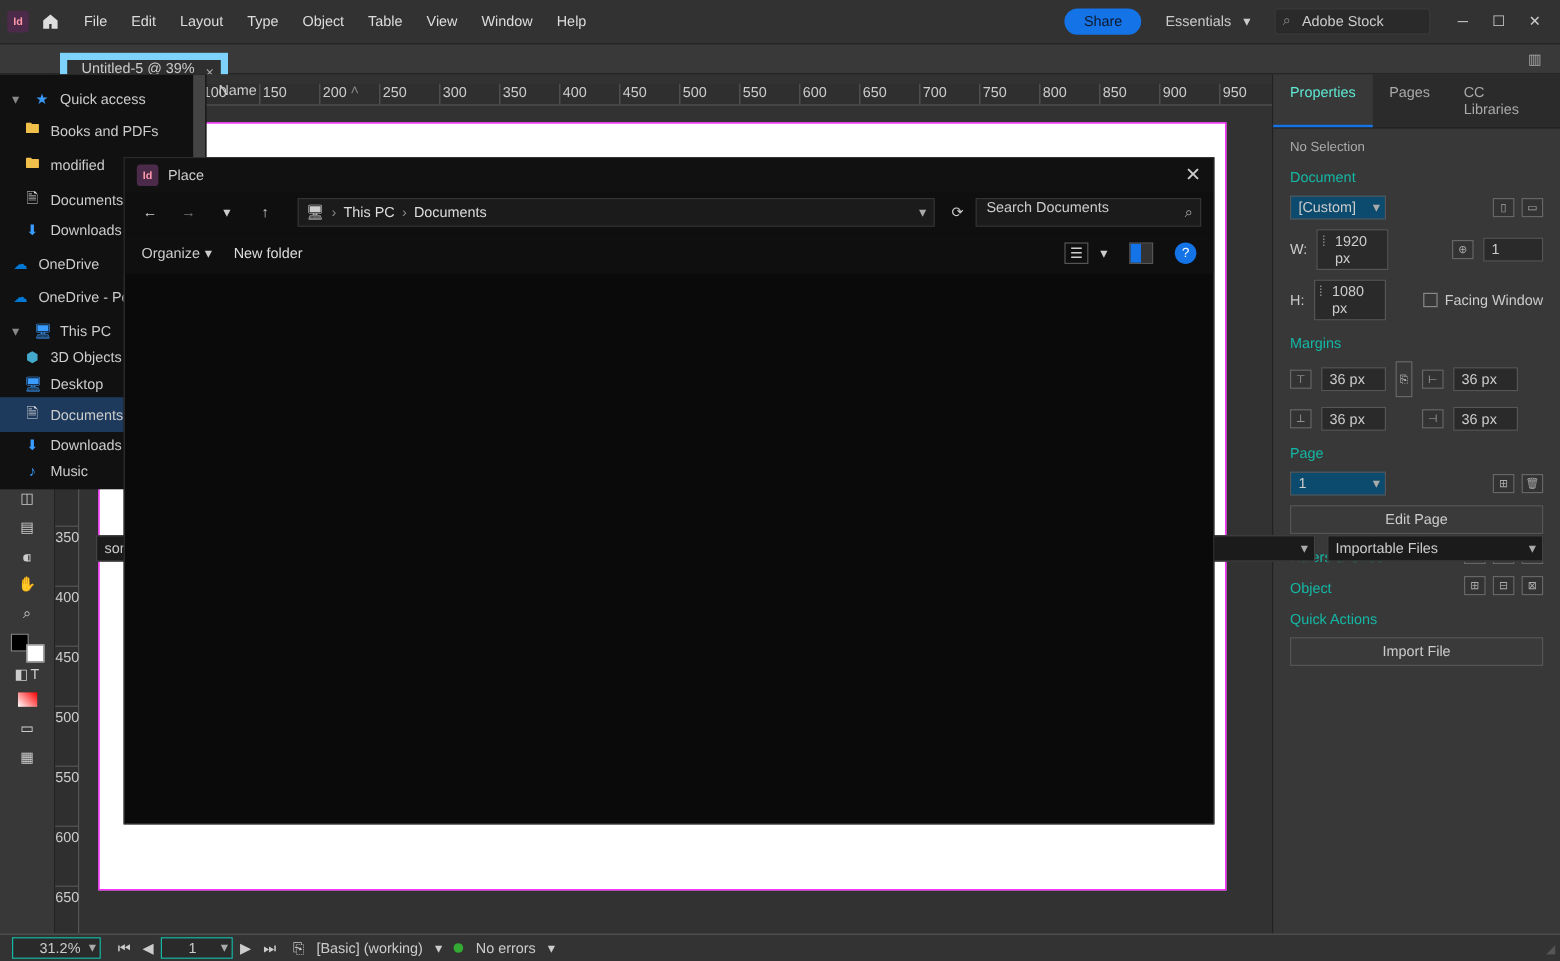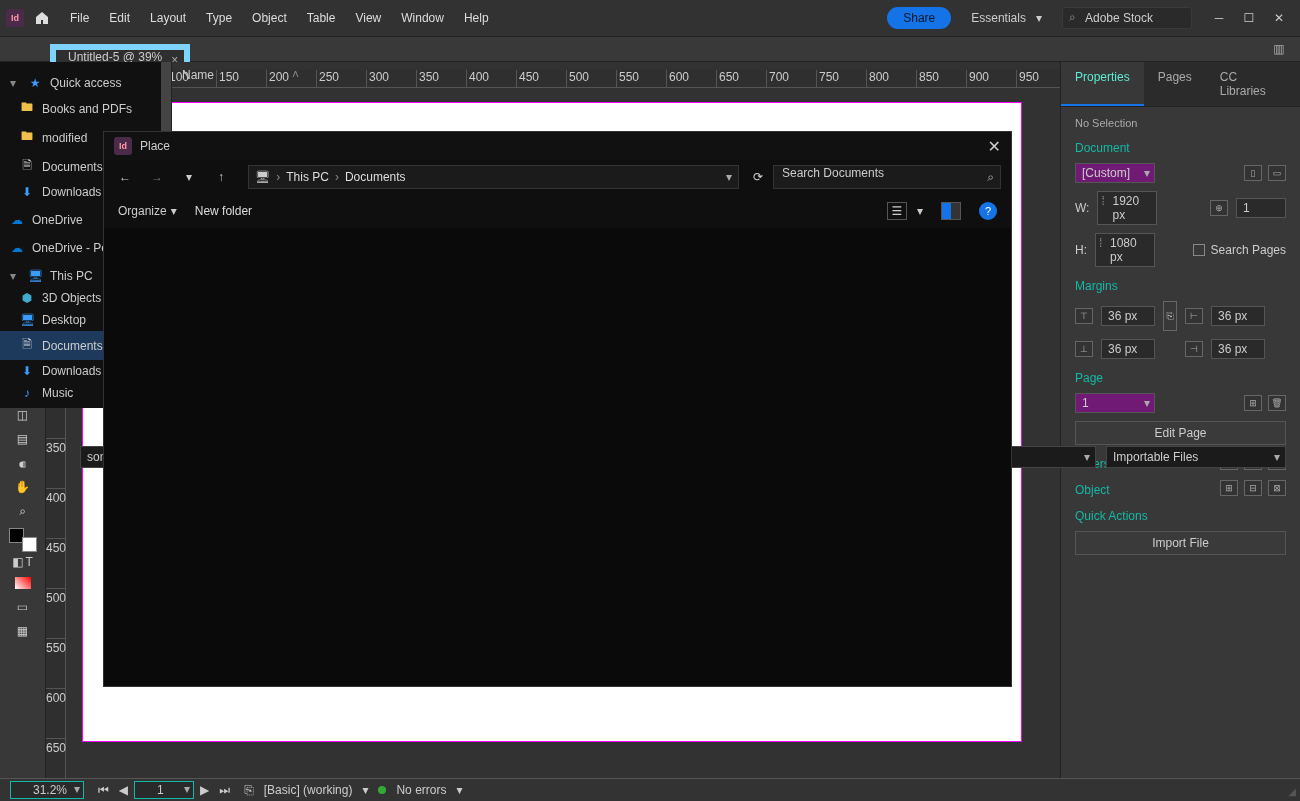--- a/index.html
+++ b/index.html
@@ -37,21 +37,21 @@
 .page{position:absolute;left:36px;top:40px;width:940px;height:640px;background:#fff;border:1px solid #f0f}
 
 .panel{width:240px;background:#383838;border-left:1px solid #222;display:flex;flex-direction:column}
 .panel-tabs{display:flex;background:#2b2b2b;border-bottom:1px solid #222}
 .ptab{padding:8px 14px;color:#aaa;cursor:pointer}
 .ptab.active{background:#383838;color:#5eead4;border-bottom:2px solid #1473e6}
 .panel-body{padding:10px 14px;display:flex;flex-direction:column;gap:8px}
 .sect-head{color:#aaa;font-size:11px}
 .sect-title{color:#14b8a6;margin-top:4px}
 .row{display:flex;align-items:center;gap:8px}
-.sel-box{background:#701a75;border:1px solid #555;padding:2px 18px 2px 6px;position:relative;min-width:80px}
+.sel-box{background:#0c4a6e;border:1px solid #555;padding:2px 18px 2px 6px;position:relative;min-width:80px}
 .sel-box::after{content:"▾";position:absolute;right:4px;top:2px;color:#aaa}
 .num-field{background:#2a2a2a;border:1px solid #555;padding:2px 6px;width:60px}
 .small-icon{width:18px;height:16px;border:1px solid #666;background:#333;display:flex;align-items:center;justify-content:center;font-size:9px;color:#aaa;cursor:pointer}
 .btn-row{display:flex;justify-content:center}
 .panel-btn{background:#3a3a3a;border:1px solid #555;padding:4px 0;width:100%;text-align:center;cursor:pointer}
 .chk{display:flex;align-items:center;gap:6px}
 .chk-box{width:12px;height:12px;border:1px solid #888}
 .link-ico{width:14px;height:30px;border:1px solid #666;display:flex;align-items:center;justify-content:center;font-size:9px}
 .grid-icons{display:flex;gap:6px;margin-left:auto}
 
@@ -68,21 +68,21 @@
 .dlg-title{height:28px;display:flex;align-items:center;padding:0 10px;background:#111}
 .dlg-title .app-icon{margin-right:8px}
 .dlg-close{margin-left:auto;color:#ccc;cursor:pointer;font-size:16px}
 .dlg-nav{height:34px;display:flex;align-items:center;padding:0 10px;gap:10px;background:#0f0f0f}
 .nav-btn{width:22px;height:22px;display:flex;align-items:center;justify-content:center;color:#ccc;cursor:pointer}
 .breadcrumb{flex:1;display:flex;align-items:center;background:#1b1b1b;border:1px solid #333;height:24px;padding:0 6px;gap:6px;margin-left:6px}
 .bc-item{color:#ddd;cursor:pointer}
 .bc-sep{color:#888}
 .bc-drop{margin-left:auto;color:#aaa;cursor:pointer}
 .refresh{color:#ccc;cursor:pointer;margin-left:4px}
-.searchbox{width:228px;background:#1b1b1b;border:1px solid #333;height:24px;padding:0 18px 0 8px;color:#888;position:relative}
+.searchbox{width:188px;background:#1b1b1b;border:1px solid #333;height:24px;padding:0 18px 0 8px;color:#888;position:relative}
 .searchbox .mag{position:absolute;right:6px;top:4px;color:#aaa}
 .dlg-tool{height:34px;display:flex;align-items:center;padding:0 14px;gap:18px;background:#0f0f0f}
 .dlg-tool-item{color:#ddd;cursor:pointer;display:flex;align-items:center;gap:4px}
 .dlg-tool-right{margin-left:auto;display:flex;gap:10px;align-items:center}
 .view-ico{width:20px;height:18px;border:1px solid #555;cursor:pointer}
 .help{width:18px;height:18px;border-radius:50%;background:#1473e6;color:#fff;display:flex;align-items:center;justify-content:center;font-size:11px;cursor:pointer}
 
 .dlg-body{flex:1;display:flex;background:#0a0a0a;overflow:hidden}
 .tree{width:172px;background:#111;border-right:1px solid #222;overflow-y:auto;padding:4px 0;position:relative}
 .tree-scrollbar{position:absolute;right:0;top:0;bottom:0;width:10px;background:#222}
@@ -281,21 +281,21 @@
         <span>W:</span>
         <div class="num-field" style="position:relative;padding-left:14px"><span style="position:absolute;left:3px;color:#888">⁞</span><span>1920 px</span></div>
         <div class="small-icon" style="margin-left:auto">⊕</div>
         <div class="num-field" style="width:50px">1</div>
       </div>
       <div class="row">
         <span>H:</span>
         <div class="num-field" style="position:relative;padding-left:14px"><span style="position:absolute;left:3px;color:#888">⁞</span><span>1080 px</span></div>
         <div class="chk" style="margin-left:auto">
             <div class="chk-box"></div>
-            <span>Search Pages</span>
+            <span>Facing Window</span>
           </div>
       </div>
 
       <div class="sect-title">Margins</div>
       <div class="row">
         <div class="small-icon">⊤</div>
         <div class="num-field" style="width:54px">36 px</div>
         <div class="link-ico">⎘</div>
         <div class="small-icon">⊢</div>
         <div class="num-field" style="width:54px">36 px</div>

